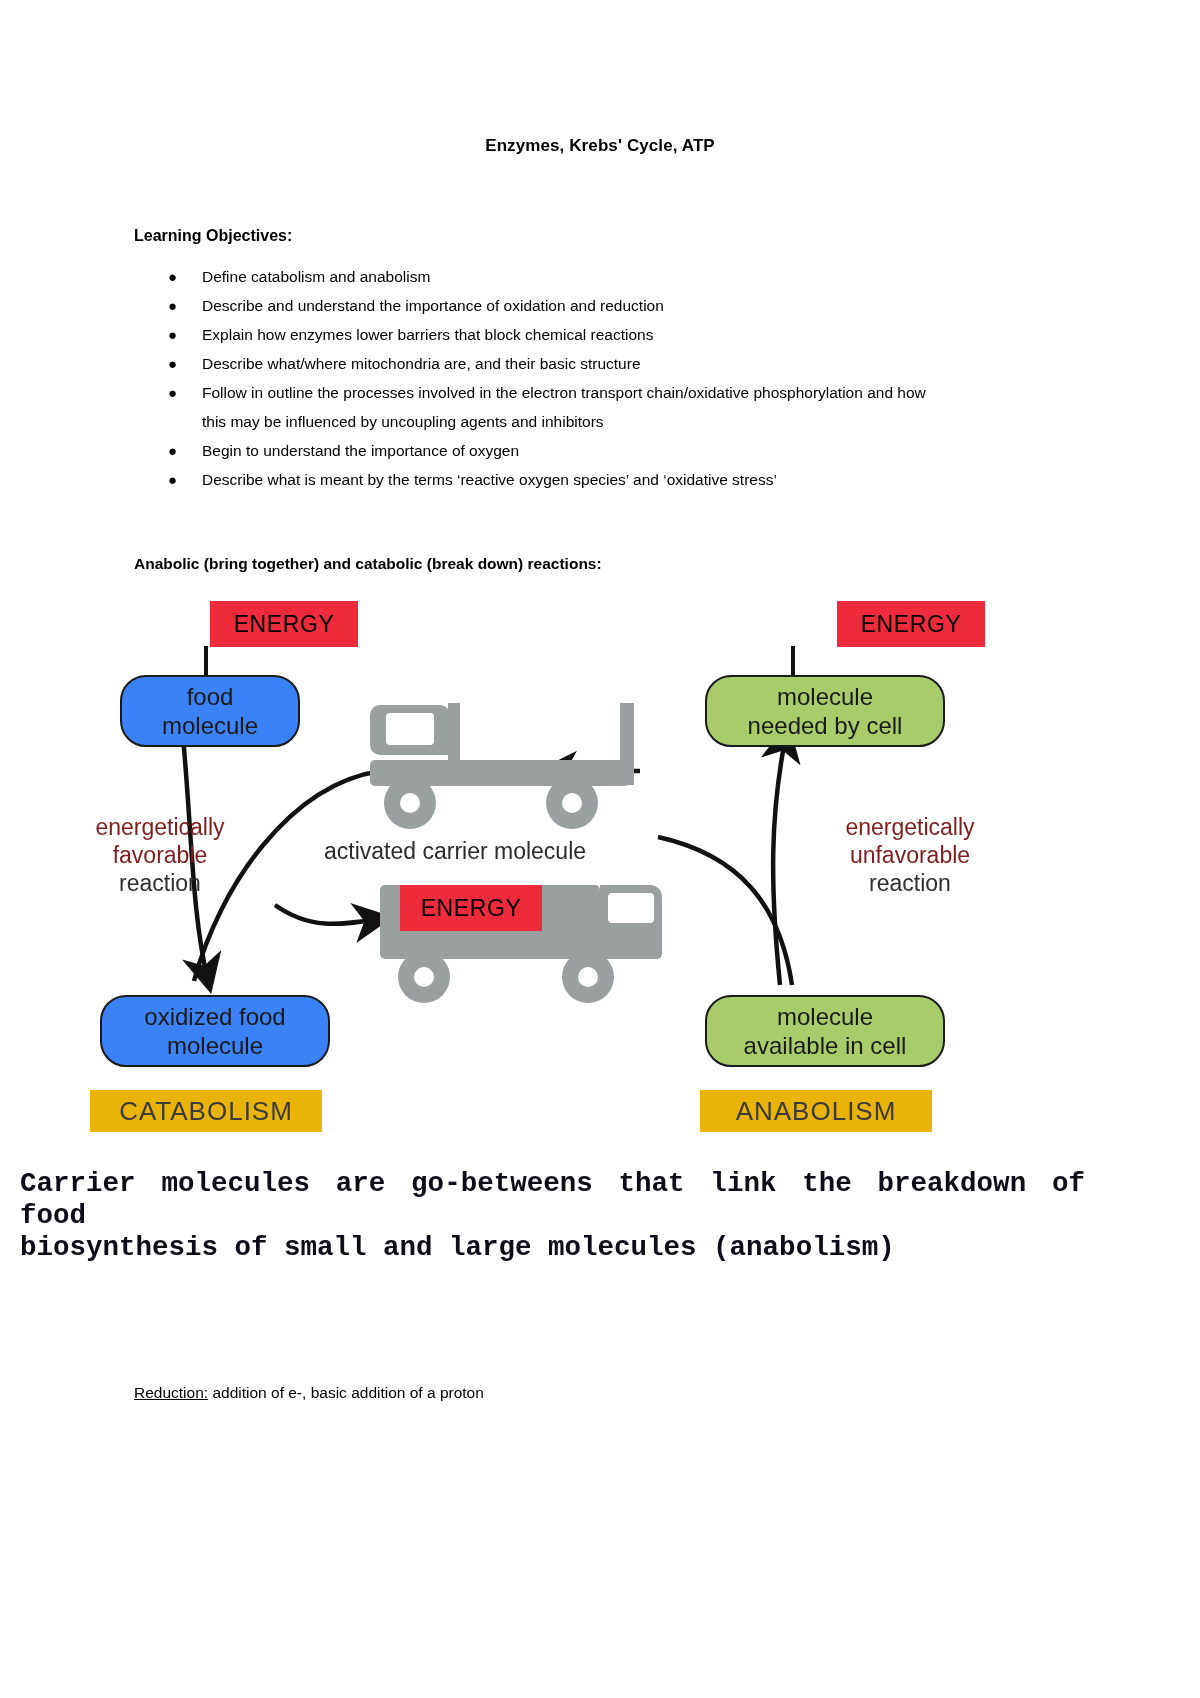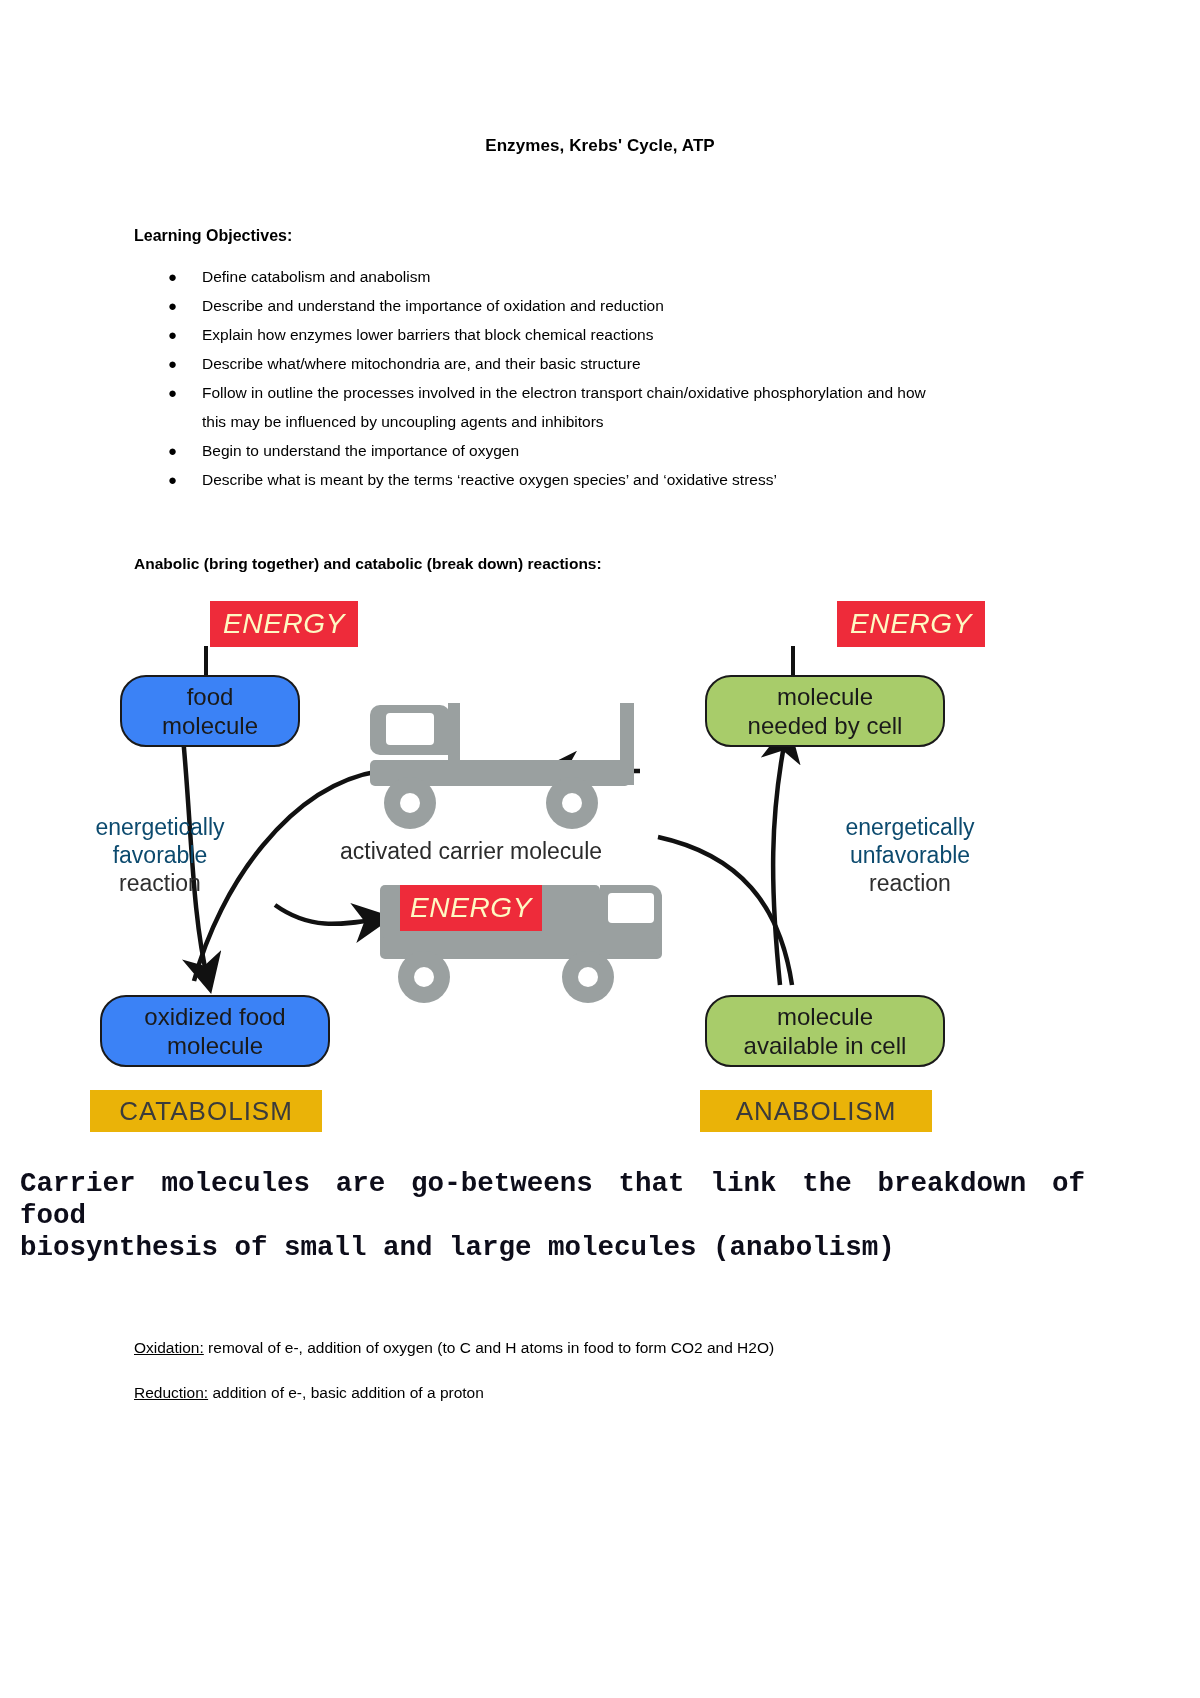--- a/index.html
+++ b/index.html
@@ -94,25 +94,24 @@
     box-sizing: border-box;
     display: flex;
     align-items: center;
     justify-content: center;
     text-align: center;
     font-family: "Liberation Sans", sans-serif;
   }
 
   .energy-box {
     background: #ee2b3a;
-    color: #fef9c3;
-    font-size: 28px;
+    color: #000000;
+    font-size: 23px;
     letter-spacing: 0.6px;
     height: 46px;
-    font-style: italic;
   }
 
   .rounded-node {
     border: 2.5px solid #1a1a1a;
     border-radius: 26px;
     font-size: 24px;
     line-height: 29px;
     color: #1a1a1a;
   }
   .blue-node { background: #3b82f6; }
@@ -126,21 +125,21 @@
     height: 42px;
   }
 
   .energetic-label {
     position: absolute;
     text-align: center;
     font-size: 23px;
     line-height: 28px;
   }
   .energetic-label .pink {
-    color: #0c4a6e;
+    color: #7f1d1d;
   }
   .energetic-label .dark {
     color: #2f2f2f;
   }
 
   .carrier-caption {
     position: absolute;
     font-size: 23px;
     color: #2b2b2b;
     white-space: nowrap;
@@ -292,21 +291,21 @@
       </div>
     </div>
 
     <div class="node rounded-node green-node" style="left:625px; top:410px; width:240px; height:72px;">
       <div>
         <div>molecule</div>
         <div>available in cell</div>
       </div>
     </div>
 
-    <div class="carrier-caption" style="left:260px; top:253px;">activated carrier molecule</div>
+    <div class="carrier-caption" style="left:244px; top:253px;">activated carrier molecule</div>
 
     <div class="energetic-label" style="left:-30px; top:228px; width:220px;">
       <div class="pink">energetically</div>
       <div class="pink">favorable</div>
       <div class="dark">reaction</div>
     </div>
 
     <div class="energetic-label" style="left:715px; top:228px; width:230px;">
       <div class="pink">energetically</div>
       <div class="pink">unfavorable</div>
@@ -317,21 +316,18 @@
 
     <div class="node yellow-label" style="left:620px; top:505px; width:232px;">ANABOLISM</div>
 
   </div>
 
   <div class="statement">
     <span>Carrier molecules are go-betweens that link the breakdown of food</span>
     <span>biosynthesis of small and large molecules (anabolism)</span>
   </div>
 
-  <div class="definition" id="def-oxidation">
-    <span class="term">Oxidation:</span><span> removal of e-, addition of oxygen (to C and H atoms in food to form CO2 and H2O)</span>
-  </div>
 
   <div class="definition" id="def-reduction">
     <span class="term">Reduction:</span><span> addition of e-, basic addition of a proton</span>
   </div>
 
 </div>
 
 </body></html>

